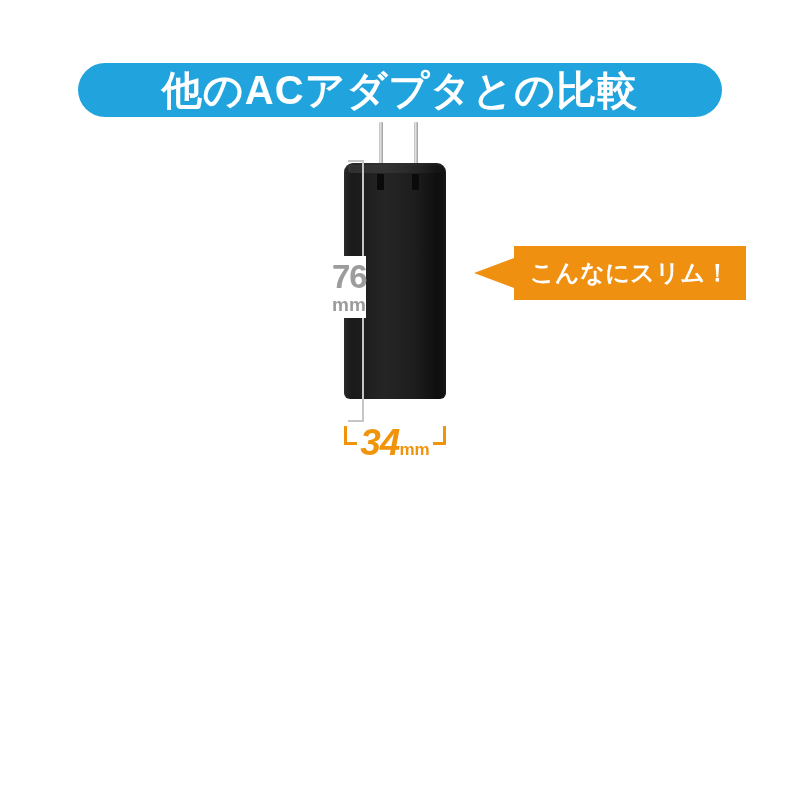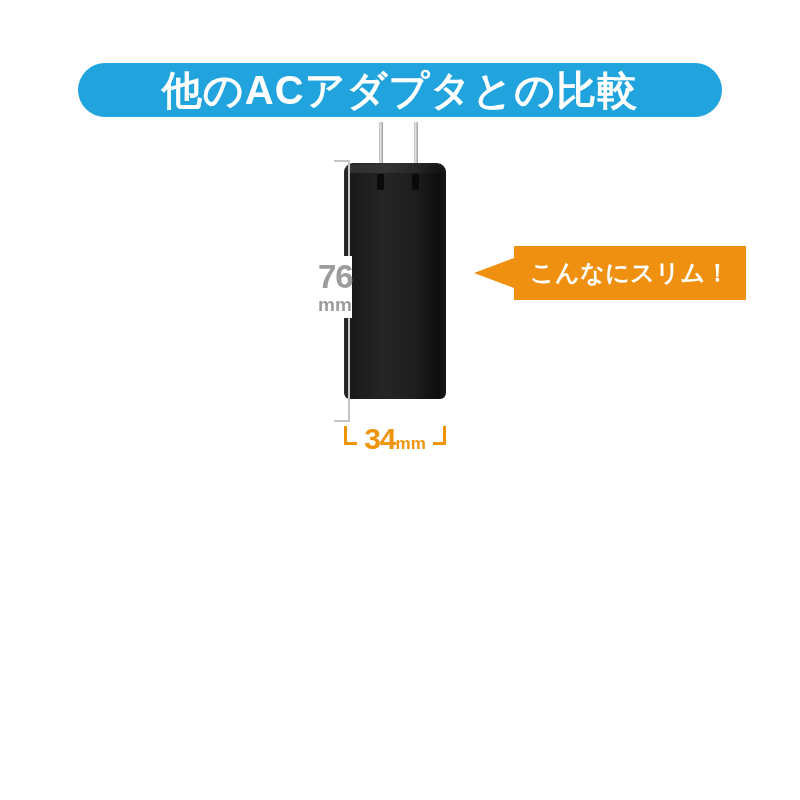--- a/index.html
+++ b/index.html
@@ -84,21 +84,21 @@
     height: 16px;
     background: #0a0a0a;
     border-radius: 1px;
   }
   #slot-left  { left: 33px; }
   #slot-right { left: 68px; }
 
   
   #dim-height {
     position: absolute;
-    left: 322px;
+    left: 336px;
     top: 160px;
     width: 34px;
     height: 262px;
   }
   #dim-height .vline {
     position: absolute;
     left: 26px;
     top: 0;
     width: 2px;
     height: 100%;
@@ -159,23 +159,24 @@
     position: absolute;
     left: 0;
     top: 0;
     width: 102px;
     text-align: center;
     color: #f0940c;
     line-height: 1;
     white-space: nowrap;
   }
   #dim-width-value {
-    font-size: 30px;
+    font-size: 37px;
     font-weight: bold;
     letter-spacing: -1px;
+    font-style: italic;
   }
   #dim-width-unit {
     font-size: 17px;
     font-weight: bold;
   }
 
   
   #callout {
     position: absolute;
     left: 514px;

